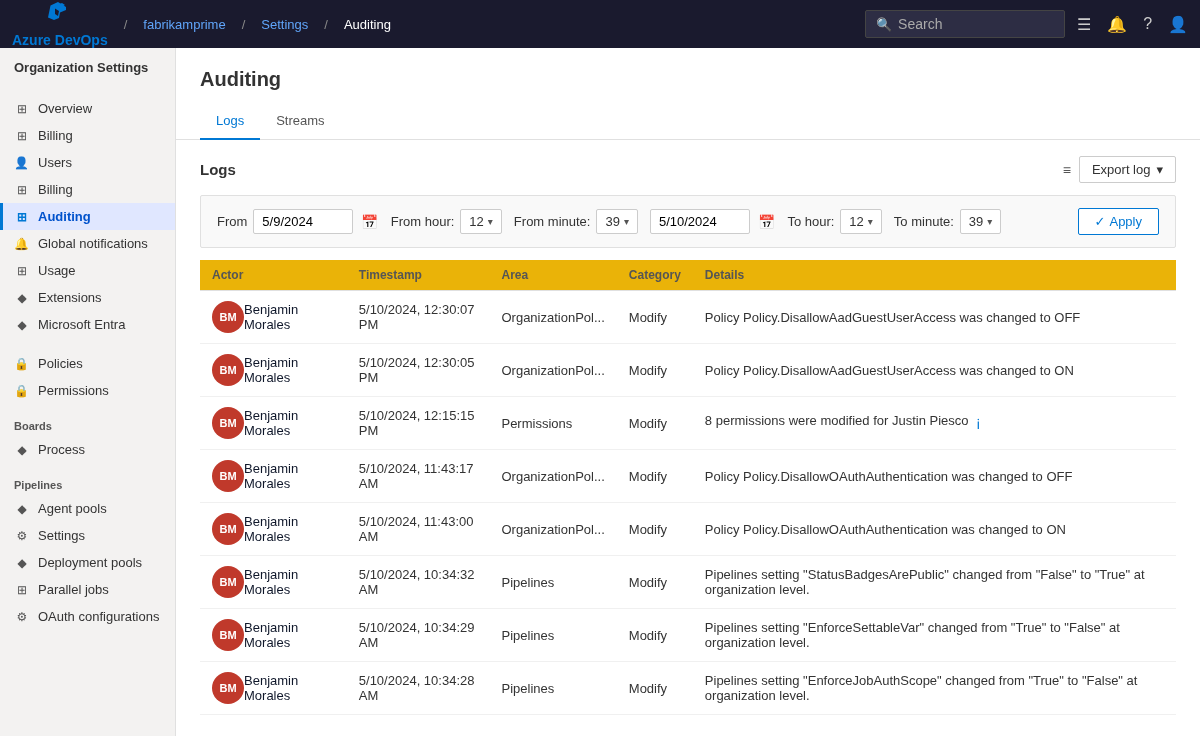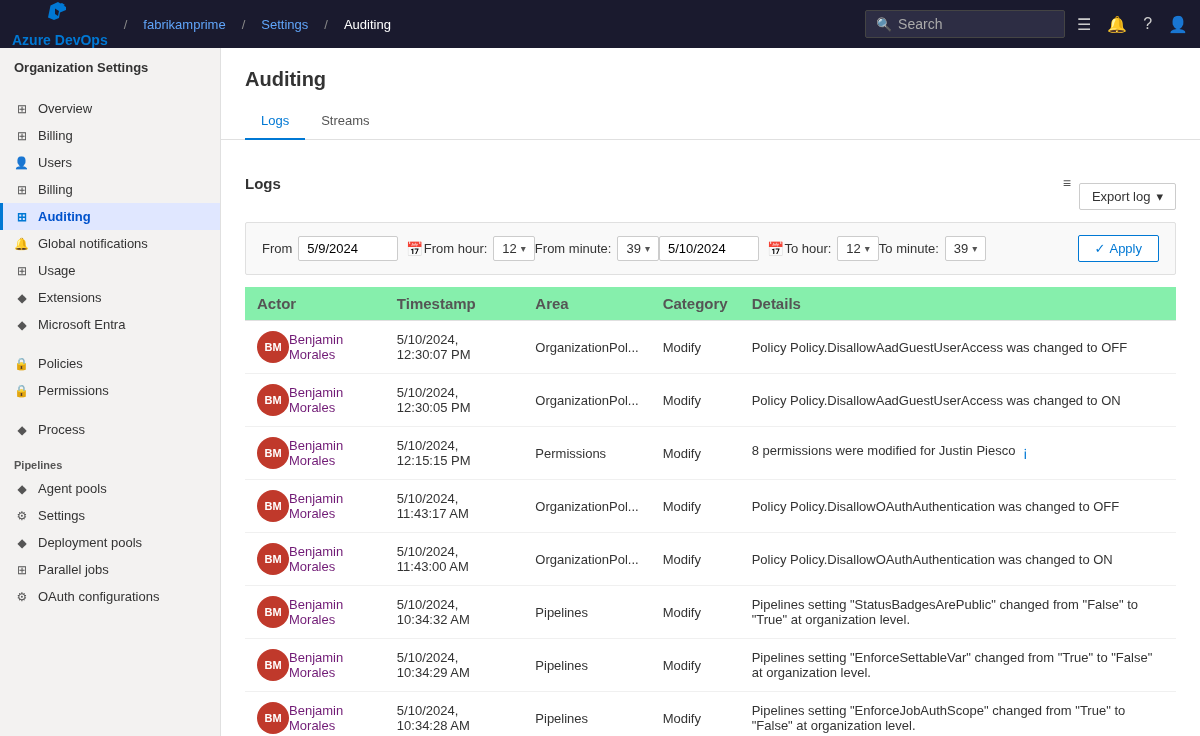--- a/index.html
+++ b/index.html
@@ -17,21 +17,21 @@
     .topbar-search { background: #2d2d44; border: 1px solid #444; border-radius: 2px; padding: 5px 10px; color: #fff; font-size: 13px; width: 200px; display: flex; align-items: center; gap: 6px; }
     .topbar-search input { background: transparent; border: none; outline: none; color: #fff; font-size: 14px; width: 150px; }
     .topbar-search input::placeholder { color: #aaa; }
     .topbar-icons { display: flex; align-items: center; gap: 16px; }
     .topbar-icon { color: #ccc; cursor: pointer; font-size: 16px; }
 
     
     .main-layout { display: flex; flex: 1; overflow: hidden; }
 
     
-    .sidebar { width: 221px; background: #f3f2f1; border-right: 1px solid #e0e0e0; overflow-y: auto; flex-shrink: 0; padding-bottom: 20px; }
+    .sidebar { width: 176px; background: #f3f2f1; border-right: 1px solid #e0e0e0; overflow-y: auto; flex-shrink: 0; padding-bottom: 20px; }
     .sidebar-title { padding: 12px 14px 8px; font-size: 13px; font-weight: 600; color: #333; }
     .sidebar-section { margin-top: 12px; }
     .sidebar-section-label { padding: 4px 14px; font-size: 11px; font-weight: 700; color: #555; text-transform: none; }
     .sidebar-item { display: flex; align-items: center; gap: 8px; padding: 6px 14px; cursor: pointer; color: #333; font-size: 13px; }
     .sidebar-item.active { background: #e0e7ff; color: #0052cc; font-weight: 600; border-left: 3px solid #0078d4; padding-left: 11px; }
     .sidebar-item-icon { font-size: 12px; color: #555; width: 16px; text-align: center; }
     .sidebar-item.active .sidebar-item-icon { color: #0078d4; }
 
     
     .content { flex: 1; overflow-y: auto; padding: 0; background: #fff; }
@@ -41,42 +41,42 @@
     
     .tabs { display: flex; border-bottom: 1px solid #e0e0e0; padding: 0 24px; }
     .tab { padding: 10px 16px; cursor: pointer; font-size: 13px; color: #555; border-bottom: 2px solid transparent; margin-bottom: -1px; }
     .tab.active { color: #0078d4; border-bottom-color: #0078d4; font-weight: 500; }
 
     
     .logs-section { padding: 16px 24px; }
     .logs-header { display: flex; align-items: center; justify-content: space-between; margin-bottom: 12px; }
     .logs-title { font-size: 15px; font-weight: 600; color: #333; }
     .logs-actions { display: flex; align-items: center; gap: 8px; }
-    .export-btn { display: flex; align-items: center; gap: 6px; padding: 5px 12px; border: 1px solid #ccc; border-radius: 2px; background: #fff; cursor: pointer; font-size: 13px; color: #333; margin-top: 27px; }
+    .export-btn { display: flex; align-items: center; gap: 6px; padding: 5px 12px; border: 1px solid #ccc; border-radius: 2px; background: #fff; cursor: pointer; font-size: 13px; color: #333; }
     .filter-icon { color: #555; font-size: 14px; cursor: pointer; }
 
     
-    .filter-bar { background: #f9f9f9; border: 1px solid #e0e0e0; border-radius: 2px; padding: 12px 16px; display: flex; align-items: center; margin-bottom: 12px; flex-wrap: wrap; }
+    .filter-bar { background: #f9f9f9; border: 1px solid #e0e0e0; border-radius: 2px; padding: 12px 16px; display: flex; align-items: center; gap: 12px; margin-bottom: 12px; flex-wrap: wrap; }
     .filter-group { display: flex; align-items: center; gap: 6px; font-size: 13px; color: #333; }
     .filter-label { font-weight: 500; }
     .filter-input { border: 1px solid #ccc; border-radius: 2px; padding: 4px 8px; font-size: 13px; background: #fff; min-width: 100px; }
     .filter-calendar { font-size: 14px; color: #555; cursor: pointer; margin-left: 2px; }
     .filter-dropdown { display: flex; align-items: center; gap: 4px; border: 1px solid #ccc; border-radius: 2px; padding: 4px 8px; background: #fff; cursor: pointer; font-size: 13px; }
     .filter-chevron { font-size: 10px; color: #555; }
     .apply-btn { display: flex; align-items: center; gap: 4px; padding: 5px 16px; background: #fff; border: 1px solid #0078d4; border-radius: 2px; color: #0078d4; font-size: 13px; cursor: pointer; margin-left: auto; font-weight: 500; }
     .apply-check { color: #0078d4; }
 
     
     .audit-table { width: 100%; border-collapse: collapse; }
-    .audit-table th { text-align: left; padding: 8px 12px; font-size: 15px; font-weight: 600; color: #555; border-bottom: 1px solid #e0e0e0; background: #86efac; }
+    .audit-table th { text-align: left; padding: 8px 12px; font-size: 12px; font-weight: 600; color: #555; border-bottom: 1px solid #e0e0e0; background: #eab308; }
     .audit-table td { padding: 10px 12px; font-size: 13px; border-bottom: 1px solid #f0f0f0; vertical-align: middle; }
 
     .actor-cell { display: flex; align-items: center; }
     .avatar { width: 32px; height: 32px; border-radius: 50%; background: #c0392b; color: #fff; display: flex; align-items: center; justify-content: center; font-size: 11px; font-weight: 700; flex-shrink: 0; }
-    .actor-name { font-size: 13px; color: #701a75; }
+    .actor-name { font-size: 13px; color: #0f172a; }
 
     .area-text { color: #333; font-size: 13px; }
     .category-text { color: #333; font-size: 13px; }
     .details-cell { font-size: 13px; color: #333; display: flex; align-items: flex-start; gap: 8px; }
     .info-icon { color: #0078d4; font-size: 14px; cursor: pointer; flex-shrink: 0; margin-top: 1px; }
 
     .scrollbar-visible::-webkit-scrollbar { width: 6px; }
     .scrollbar-visible::-webkit-scrollbar-track { background: #f1f1f1; }
     .scrollbar-visible::-webkit-scrollbar-thumb { background: #ccc; border-radius: 3px; }
   </style>
@@ -162,20 +162,21 @@
         <span class="sidebar-item-icon">🔒</span>
         <span>Policies</span>
       </div>
       <div class="sidebar-item">
         <span class="sidebar-item-icon">🔒</span>
         <span>Permissions</span>
       </div>
     </div>
 
     <div class="sidebar-section">
+      <div class="sidebar-section-label">Boards</div>
       <div class="sidebar-item">
         <span class="sidebar-item-icon">◆</span>
         <span>Process</span>
       </div>
     </div>
 
     <div class="sidebar-section">
       <div class="sidebar-section-label">Pipelines</div>
       <div class="sidebar-item">
         <span class="sidebar-item-icon">◆</span>

